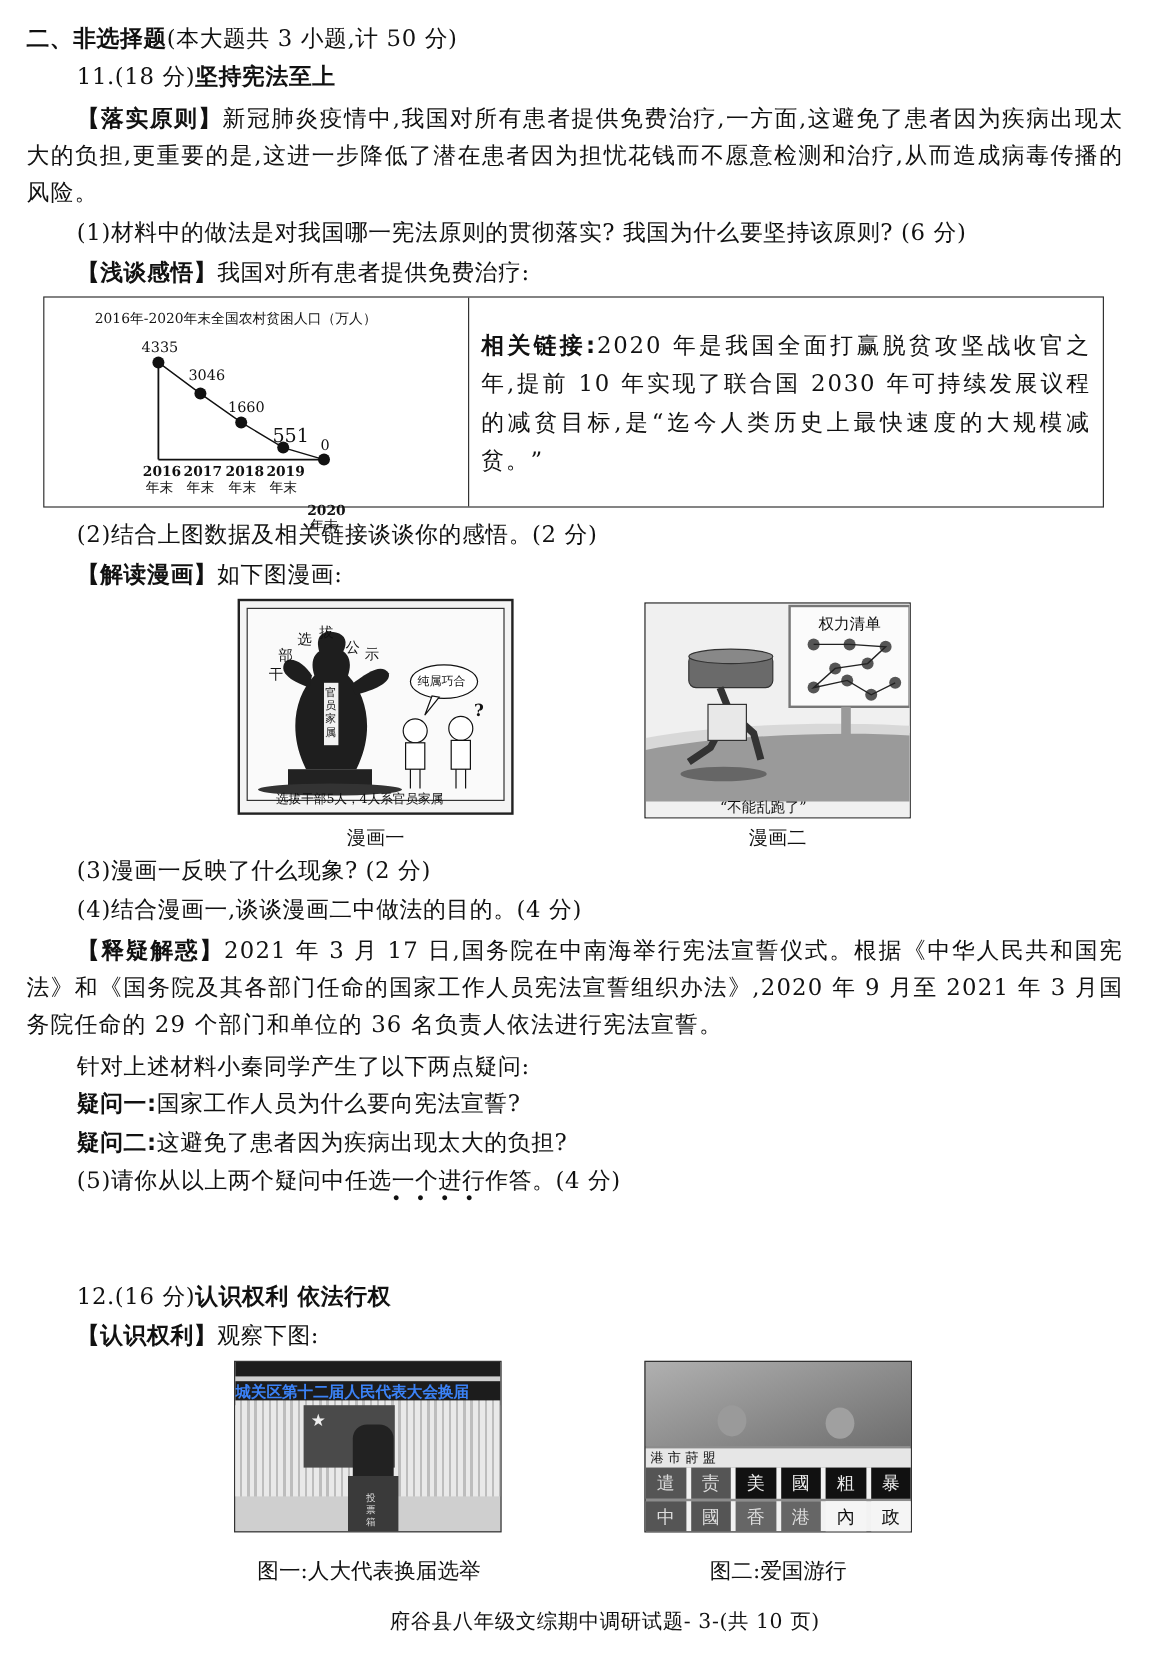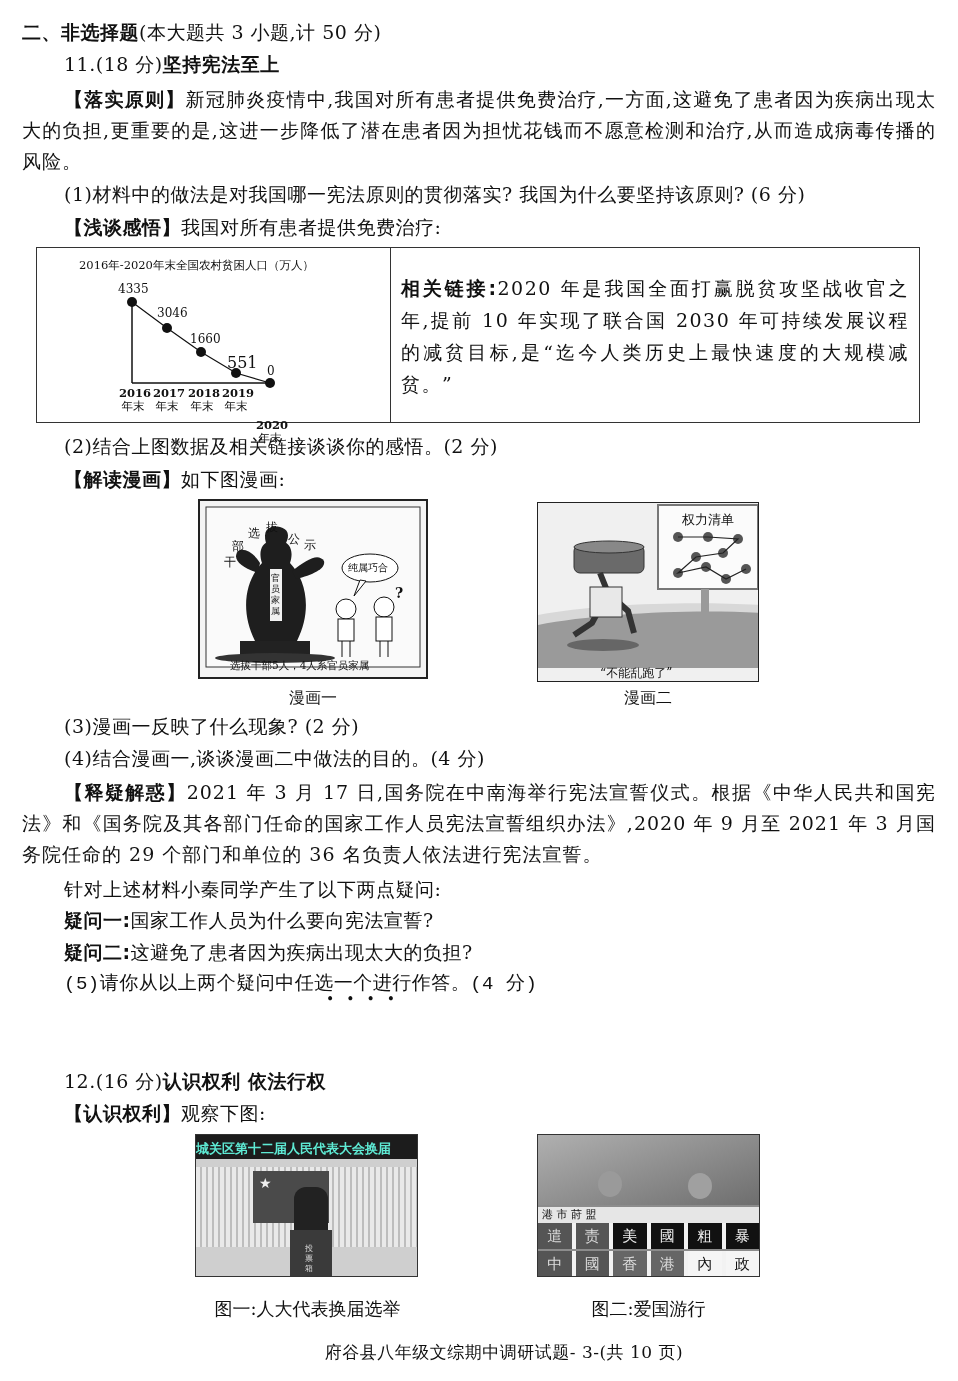--- a/index.html
+++ b/index.html
@@ -180,33 +180,33 @@
   <span class="tag">【释疑解惑】</span><span>2021 年 3 月 17 日,国务院在中南海举行宪法宣誓仪式。根据《中华人民共和国宪法》和《国务院及其各部门任命的国家工作人员宪法宣誓组织办法》,2020 年 9 月至 2021 年 3 月国务院任命的 29 个部门和单位的 36 名负责人依法进行宪法宣誓。</span>
 </div>
 
 <div class="line" style="left:64px; top:877px;">针对上述材料小秦同学产生了以下两点疑问:</div>
 <div class="line" style="left:64px; top:908px;">
   <span class="tag">疑问一:</span><span>国家工作人员为什么要向宪法宣誓?</span>
 </div>
 <div class="line" style="left:64px; top:940px;">
   <span class="tag">疑问二:</span><span>这避免了患者因为疾病出现太大的负担?</span>
 </div>
-<div class="line" style="left:64px; top:972px;font-family:Liberation Mono, monospace;">(5)请你从以上两个疑问中任选一个进行作答。(4 分)</div>
+<div class="line" style="left:64px; top:972px;">(5)请你从以上两个疑问中任选一个进行作答。(4 分)</div>
 <div class="emph-dots" style="left:326px; top:991px;">••••</div>
 
 <div class="line" style="left:64px; top:1069px;">
   <span>12.(16 分)</span><span class="bold">认识权利 依法行权</span>
 </div>
 <div class="line" style="left:64px; top:1101px;">
   <span class="tag">【认识权利】</span><span>观察下图:</span>
 </div>
 
 <div class="photo" style="left:195px; top:1134px; width:223px; height:143px; background:#cfcfcf;">
   <div style="position:absolute; left:0; top:0; width:100%; height:12px; background:#1c1c1c;"></div>
-  <div style="position:absolute; left:0; top:4px; width:100%; height:20px; background:#1c1c1c; color:#5eead4; font-size:13px; font-weight:bold; line-height:20px; white-space:nowrap; overflow:hidden;">城关区第十二届人民代表大会换届</div>
+  <div style="position:absolute; left:0; top:16px; width:100%; height:20px; background:#1c1c1c; color:#3b82f6; font-size:13px; font-weight:bold; line-height:20px; white-space:nowrap; overflow:hidden;">城关区第十二届人民代表大会换届</div>
   <div style="position:absolute; left:0; top:32px; width:100%; height:80px; background:repeating-linear-gradient(90deg,#e9e9e9 0 4px,#bdbdbd 4px 6px);"></div>
   <div style="position:absolute; left:57px; top:36px; width:76px; height:52px; background:#4a4a4a; color:#eee; font-size:14px; padding:4px 0 0 6px; box-sizing:border-box;">★</div>
   <div style="position:absolute; left:98px; top:52px; width:34px; height:50px; background:#222; border-radius:12px 12px 2px 2px;"></div>
   <div style="position:absolute; left:94px; top:95px; width:42px; height:48px; background:#3a3a3a;">
     <span style="position:absolute; left:15px; top:14px; width:10px; font-size:8px; line-height:10px; color:#ddd; white-space:normal; word-break:break-all;">投票箱</span>
   </div>
   <div style="position:absolute; left:0; top:112px; width:100%; height:31px; background:#a8a8a8; z-index:-1;"></div>
 </div>
 <div class="caption" style="left:190px; top:1297px; width:235px; font-size:18px;">图一:人大代表换届选举</div>
 

